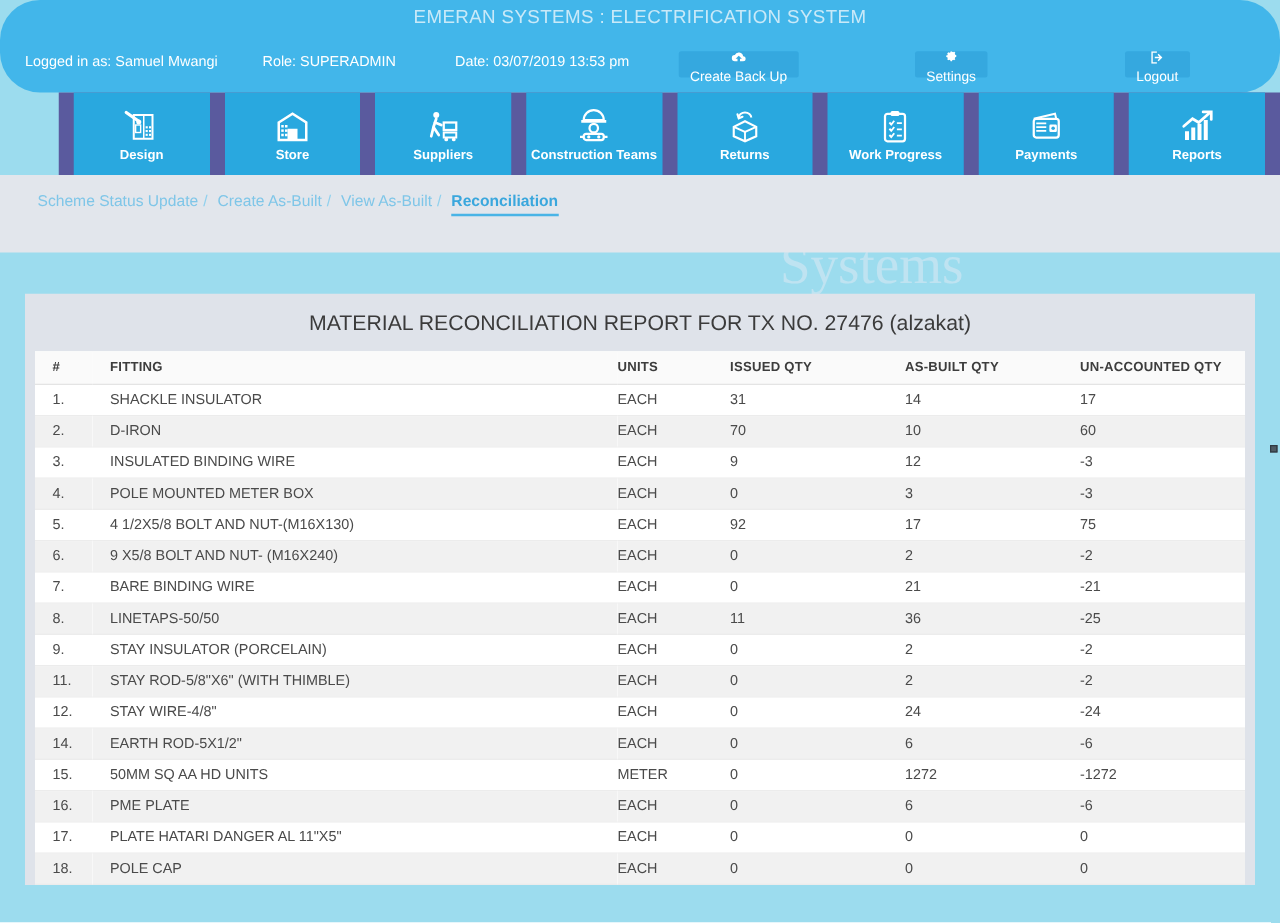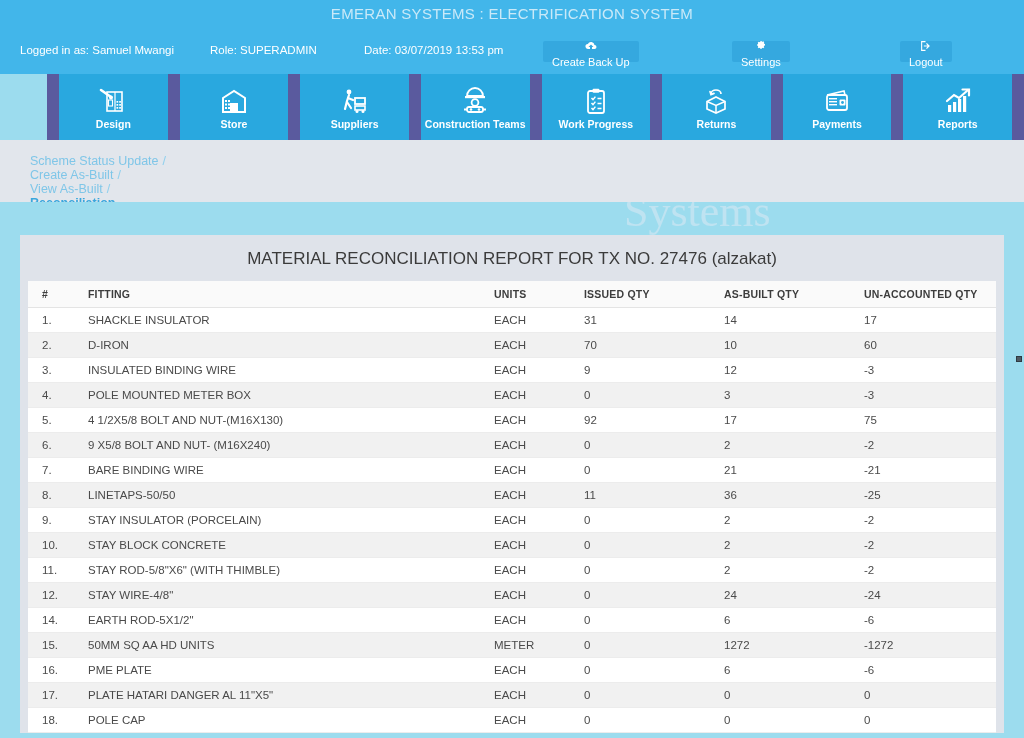--- a/index.html
+++ b/index.html
@@ -17,20 +17,21 @@
     background: #9cdcee;
     overflow: hidden;
   }
 
   
   .topbar {
     position: relative;
     height: 74px;
     background: #42b6ea;
     z-index: 6;
+    border-radius: 32px;
   }
   .app-title {
     position: absolute;
     left: 0; right: 0; top: 5px;
     text-align: center;
     font-size: 15px;
     letter-spacing: .3px;
     color: #c9e9f8;
   }
   .meta-row {
@@ -112,21 +113,20 @@
     z-index: 4;
     overflow: hidden;
   }
   .crumbs {
     position: absolute;
     left: 30px; top: 14px;
     display: flex;
     align-items: baseline;
     gap: 0;
     z-index: 3;
-    flex-direction: column;
   }
   .crumb {
     font-size: 12.5px;
     color: #7fc6e8;
     margin-right: 8px;
     cursor: pointer;
     white-space: nowrap;
   }
   .crumb .sep { color: #8fd0ee; margin-left: 4px; }
   .crumb.active {
@@ -321,42 +321,42 @@
           <circle cx="10" cy="22.5" r="1.3" fill="#fff"></circle>
             <circle cx="18" cy="22.5" r="1.3" fill="#fff"></circle>
         </svg>
       </span>
       <span class="nav-label">Construction Teams</span>
     </div>
 
     <div class="nav-item">
       <span class="nav-ico">
         <svg width="28" height="28" viewBox="0 0 28 28">
+          <path d="M14 10 L23 14.5 V22 L14 26 L5 22 V14.5 Z" fill="none" stroke="#fff" stroke-width="1.7"></path>
+          <path d="M5 14.5 L14 18.5 L23 14.5" fill="none" stroke="#fff" stroke-width="1.5"></path>
+          <path d="M14 18.5 V26" stroke="#fff" stroke-width="1.5"></path>
+          <path d="M9 7 a5 4 0 0 1 10 0" fill="none" stroke="#fff" stroke-width="1.7"></path>
+          <path d="M8 4.5 L9 7.6 L12 6.4" fill="none" stroke="#fff" stroke-width="1.7" stroke-linecap="round"></path>
+        </svg>
+      </span>
+      <span class="nav-label">Returns</span>
+    </div>
+
+    <div class="nav-item">
+      <span class="nav-ico">
+        <svg width="28" height="28" viewBox="0 0 28 28">
           <rect x="6" y="4" width="16" height="22" rx="2" fill="none" stroke="#fff" stroke-width="1.8"></rect>
           <rect x="10.5" y="1.8" width="7" height="4" rx="1.2" fill="#fff"></rect>
           <path d="M9.5 11 l1.5 1.6 2.4-3" stroke="#fff" stroke-width="1.5" fill="none"></path>
           <path d="M9.5 16 l1.5 1.6 2.4-3" stroke="#fff" stroke-width="1.5" fill="none"></path>
           <path d="M9.5 21 l1.5 1.6 2.4-3" stroke="#fff" stroke-width="1.5" fill="none"></path>
           <path d="M15.5 11.5 H19.5 M15.5 16.5 H19.5 M15.5 21.5 H19.5" stroke="#fff" stroke-width="1.4"></path>
         </svg>
       </span>
       <span class="nav-label">Work Progress</span>
-    </div>
-
-    <div class="nav-item">
-      <span class="nav-ico">
-        <svg width="28" height="28" viewBox="0 0 28 28">
-          <path d="M14 10 L23 14.5 V22 L14 26 L5 22 V14.5 Z" fill="none" stroke="#fff" stroke-width="1.7"></path>
-          <path d="M5 14.5 L14 18.5 L23 14.5" fill="none" stroke="#fff" stroke-width="1.5"></path>
-          <path d="M14 18.5 V26" stroke="#fff" stroke-width="1.5"></path>
-          <path d="M9 7 a5 4 0 0 1 10 0" fill="none" stroke="#fff" stroke-width="1.7"></path>
-          <path d="M8 4.5 L9 7.6 L12 6.4" fill="none" stroke="#fff" stroke-width="1.7" stroke-linecap="round"></path>
-        </svg>
-      </span>
-      <span class="nav-label">Returns</span>
     </div>
 
     <div class="nav-item">
       <span class="nav-ico">
         <svg width="28" height="28" viewBox="0 0 28 28">
           <path d="M4 8 L21 4 L22 8" fill="none" stroke="#fff" stroke-width="1.6"></path>
           <rect x="4" y="8" width="20" height="15" rx="2" fill="none" stroke="#fff" stroke-width="1.8"></rect>
           <rect x="6" y="11" width="8" height="1.4" fill="#fff"></rect>
           <rect x="6" y="14" width="8" height="1.4" fill="#fff"></rect>
           <rect x="6" y="17" width="8" height="1.4" fill="#fff"></rect>
@@ -483,28 +483,20 @@
           </tr>
           <tr>
             <td class="c-num">9.</td>
             <td class="c-fit">STAY INSULATOR (PORCELAIN)</td>
             <td class="c-unit">EACH</td>
             <td class="c-iss">0</td>
             <td class="c-asb">2</td>
             <td class="c-una">-2</td>
           </tr>
           <tr>
-            <td class="c-num">10.</td>
-            <td class="c-fit">STAY BLOCK CONCRETE</td>
-            <td class="c-unit">EACH</td>
-            <td class="c-iss">0</td>
-            <td class="c-asb">2</td>
-            <td class="c-una">-2</td>
-          </tr>
-          <tr>
             <td class="c-num">11.</td>
             <td class="c-fit">STAY ROD-5/8"X6" (WITH THIMBLE)</td>
             <td class="c-unit">EACH</td>
             <td class="c-iss">0</td>
             <td class="c-asb">2</td>
             <td class="c-una">-2</td>
           </tr>
           <tr>
             <td class="c-num">12.</td>
             <td class="c-fit">STAY WIRE-4/8"</td>

